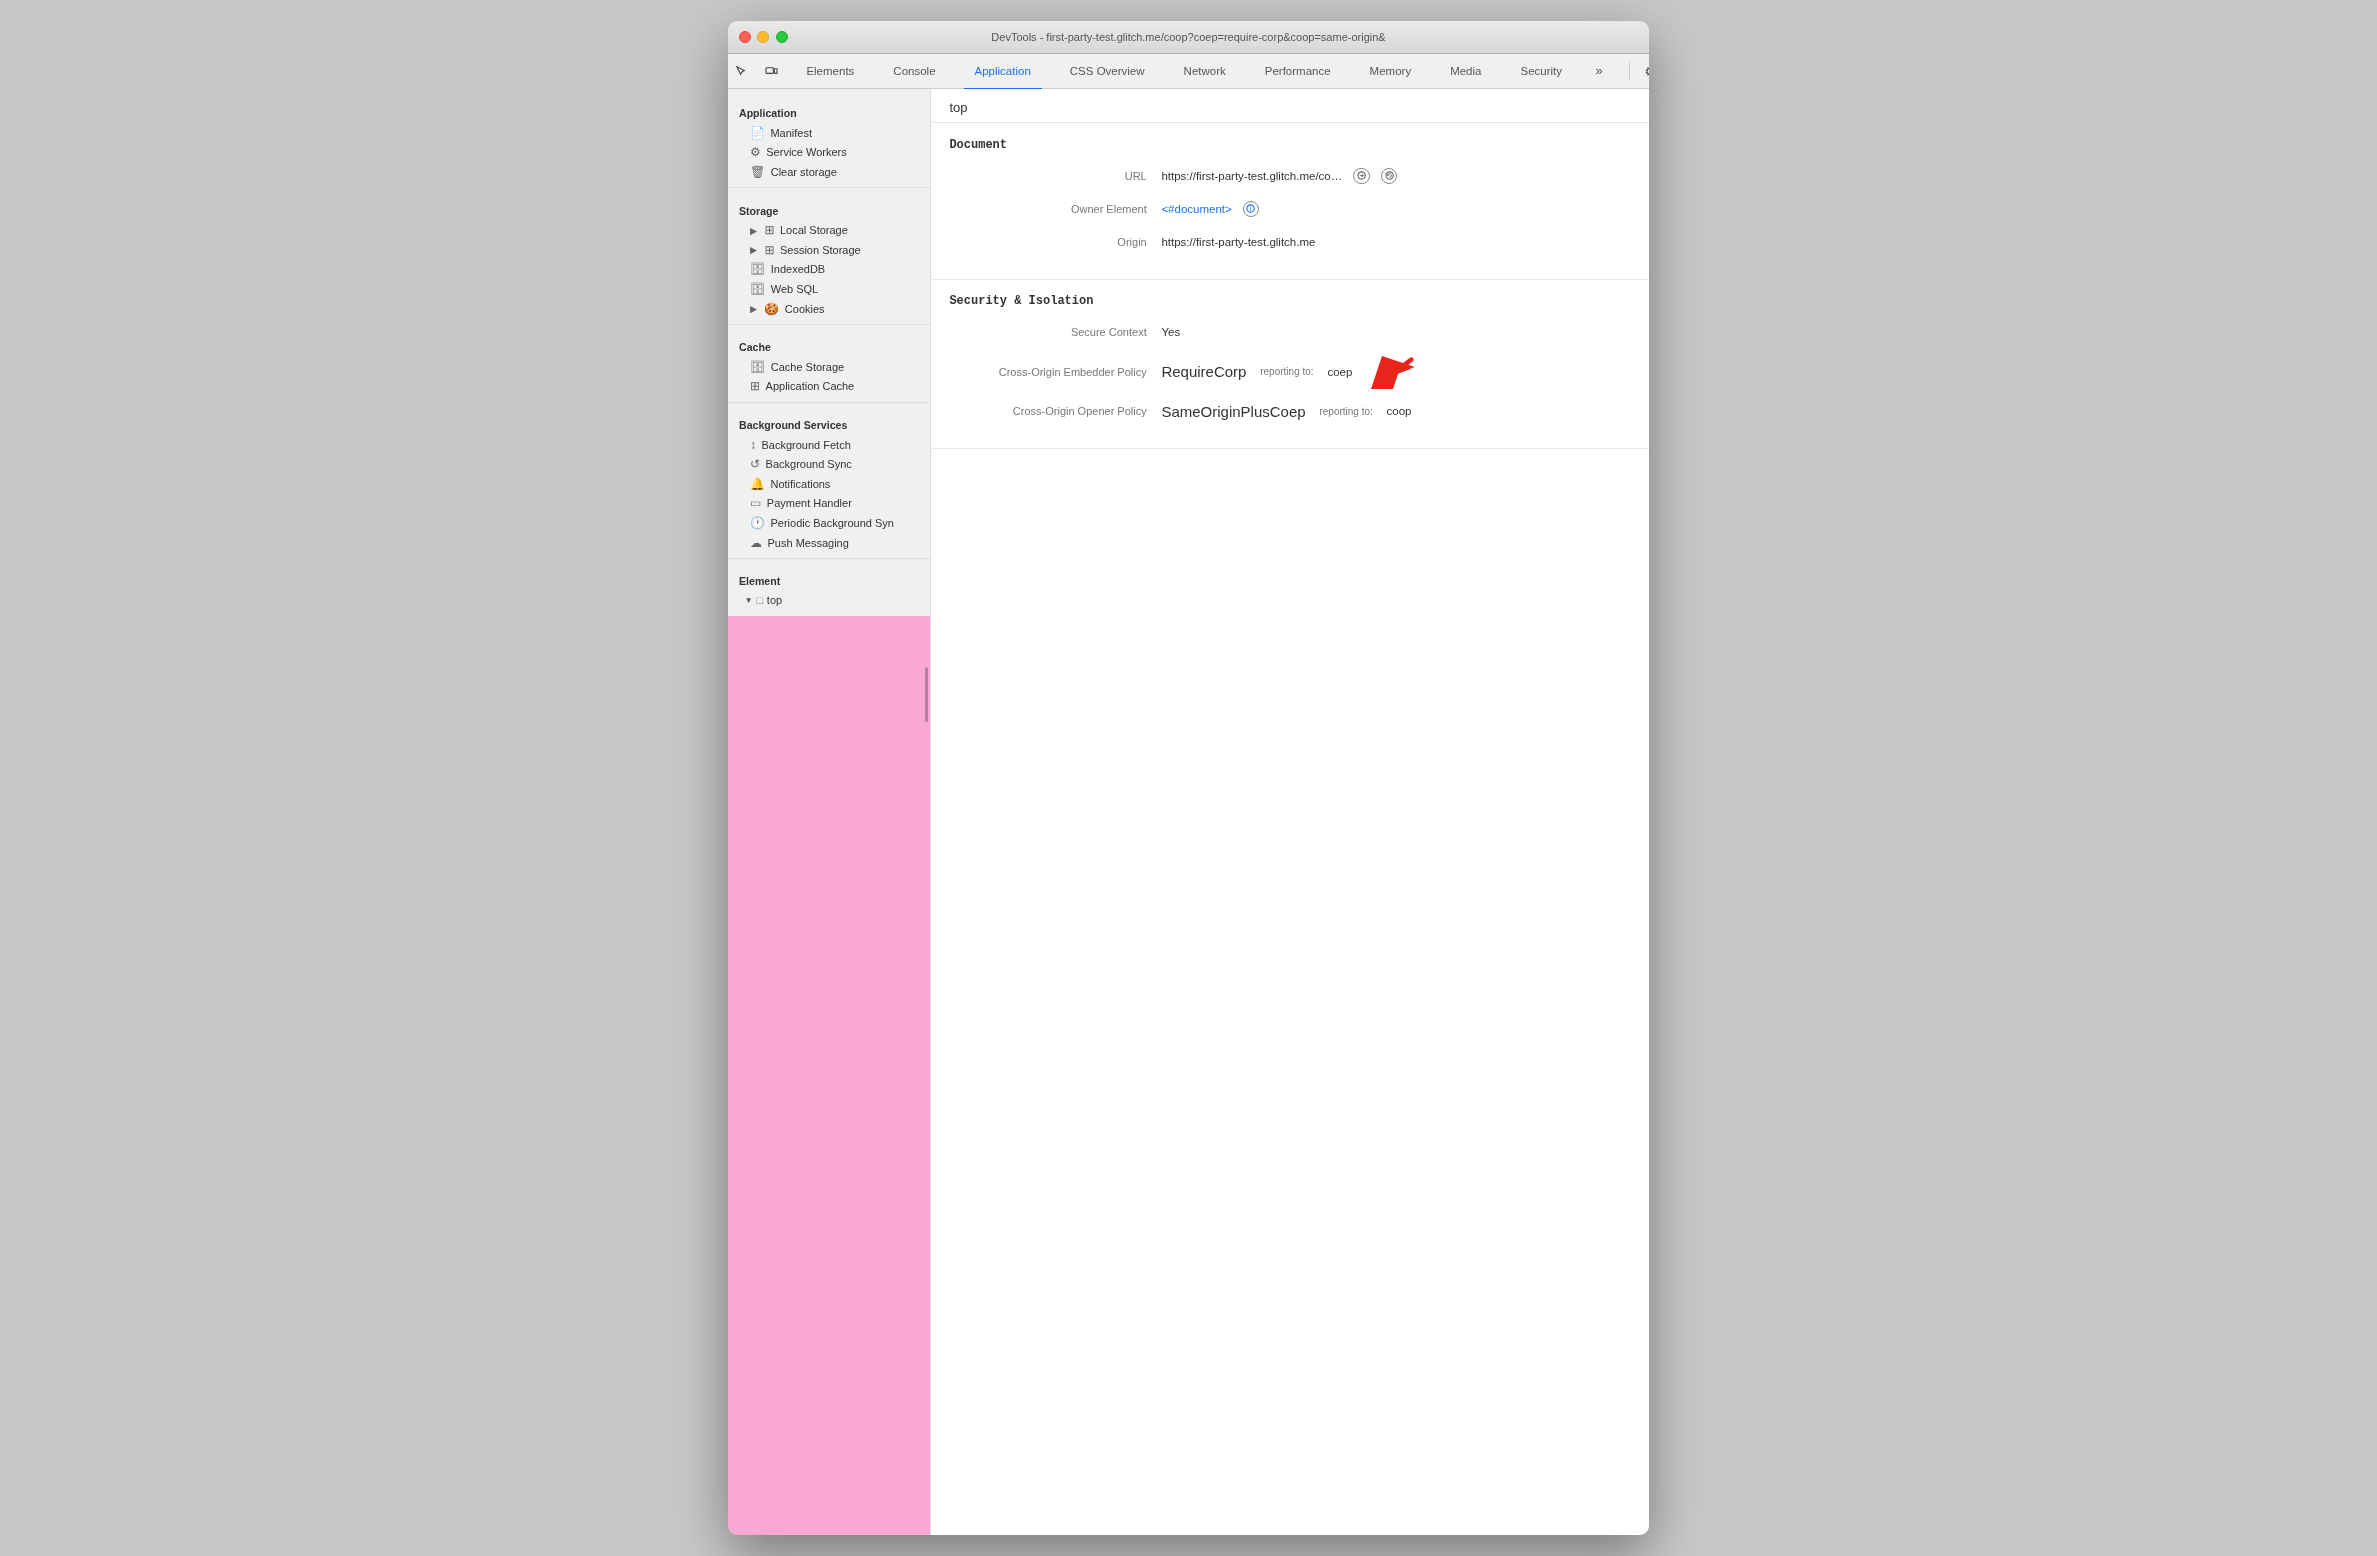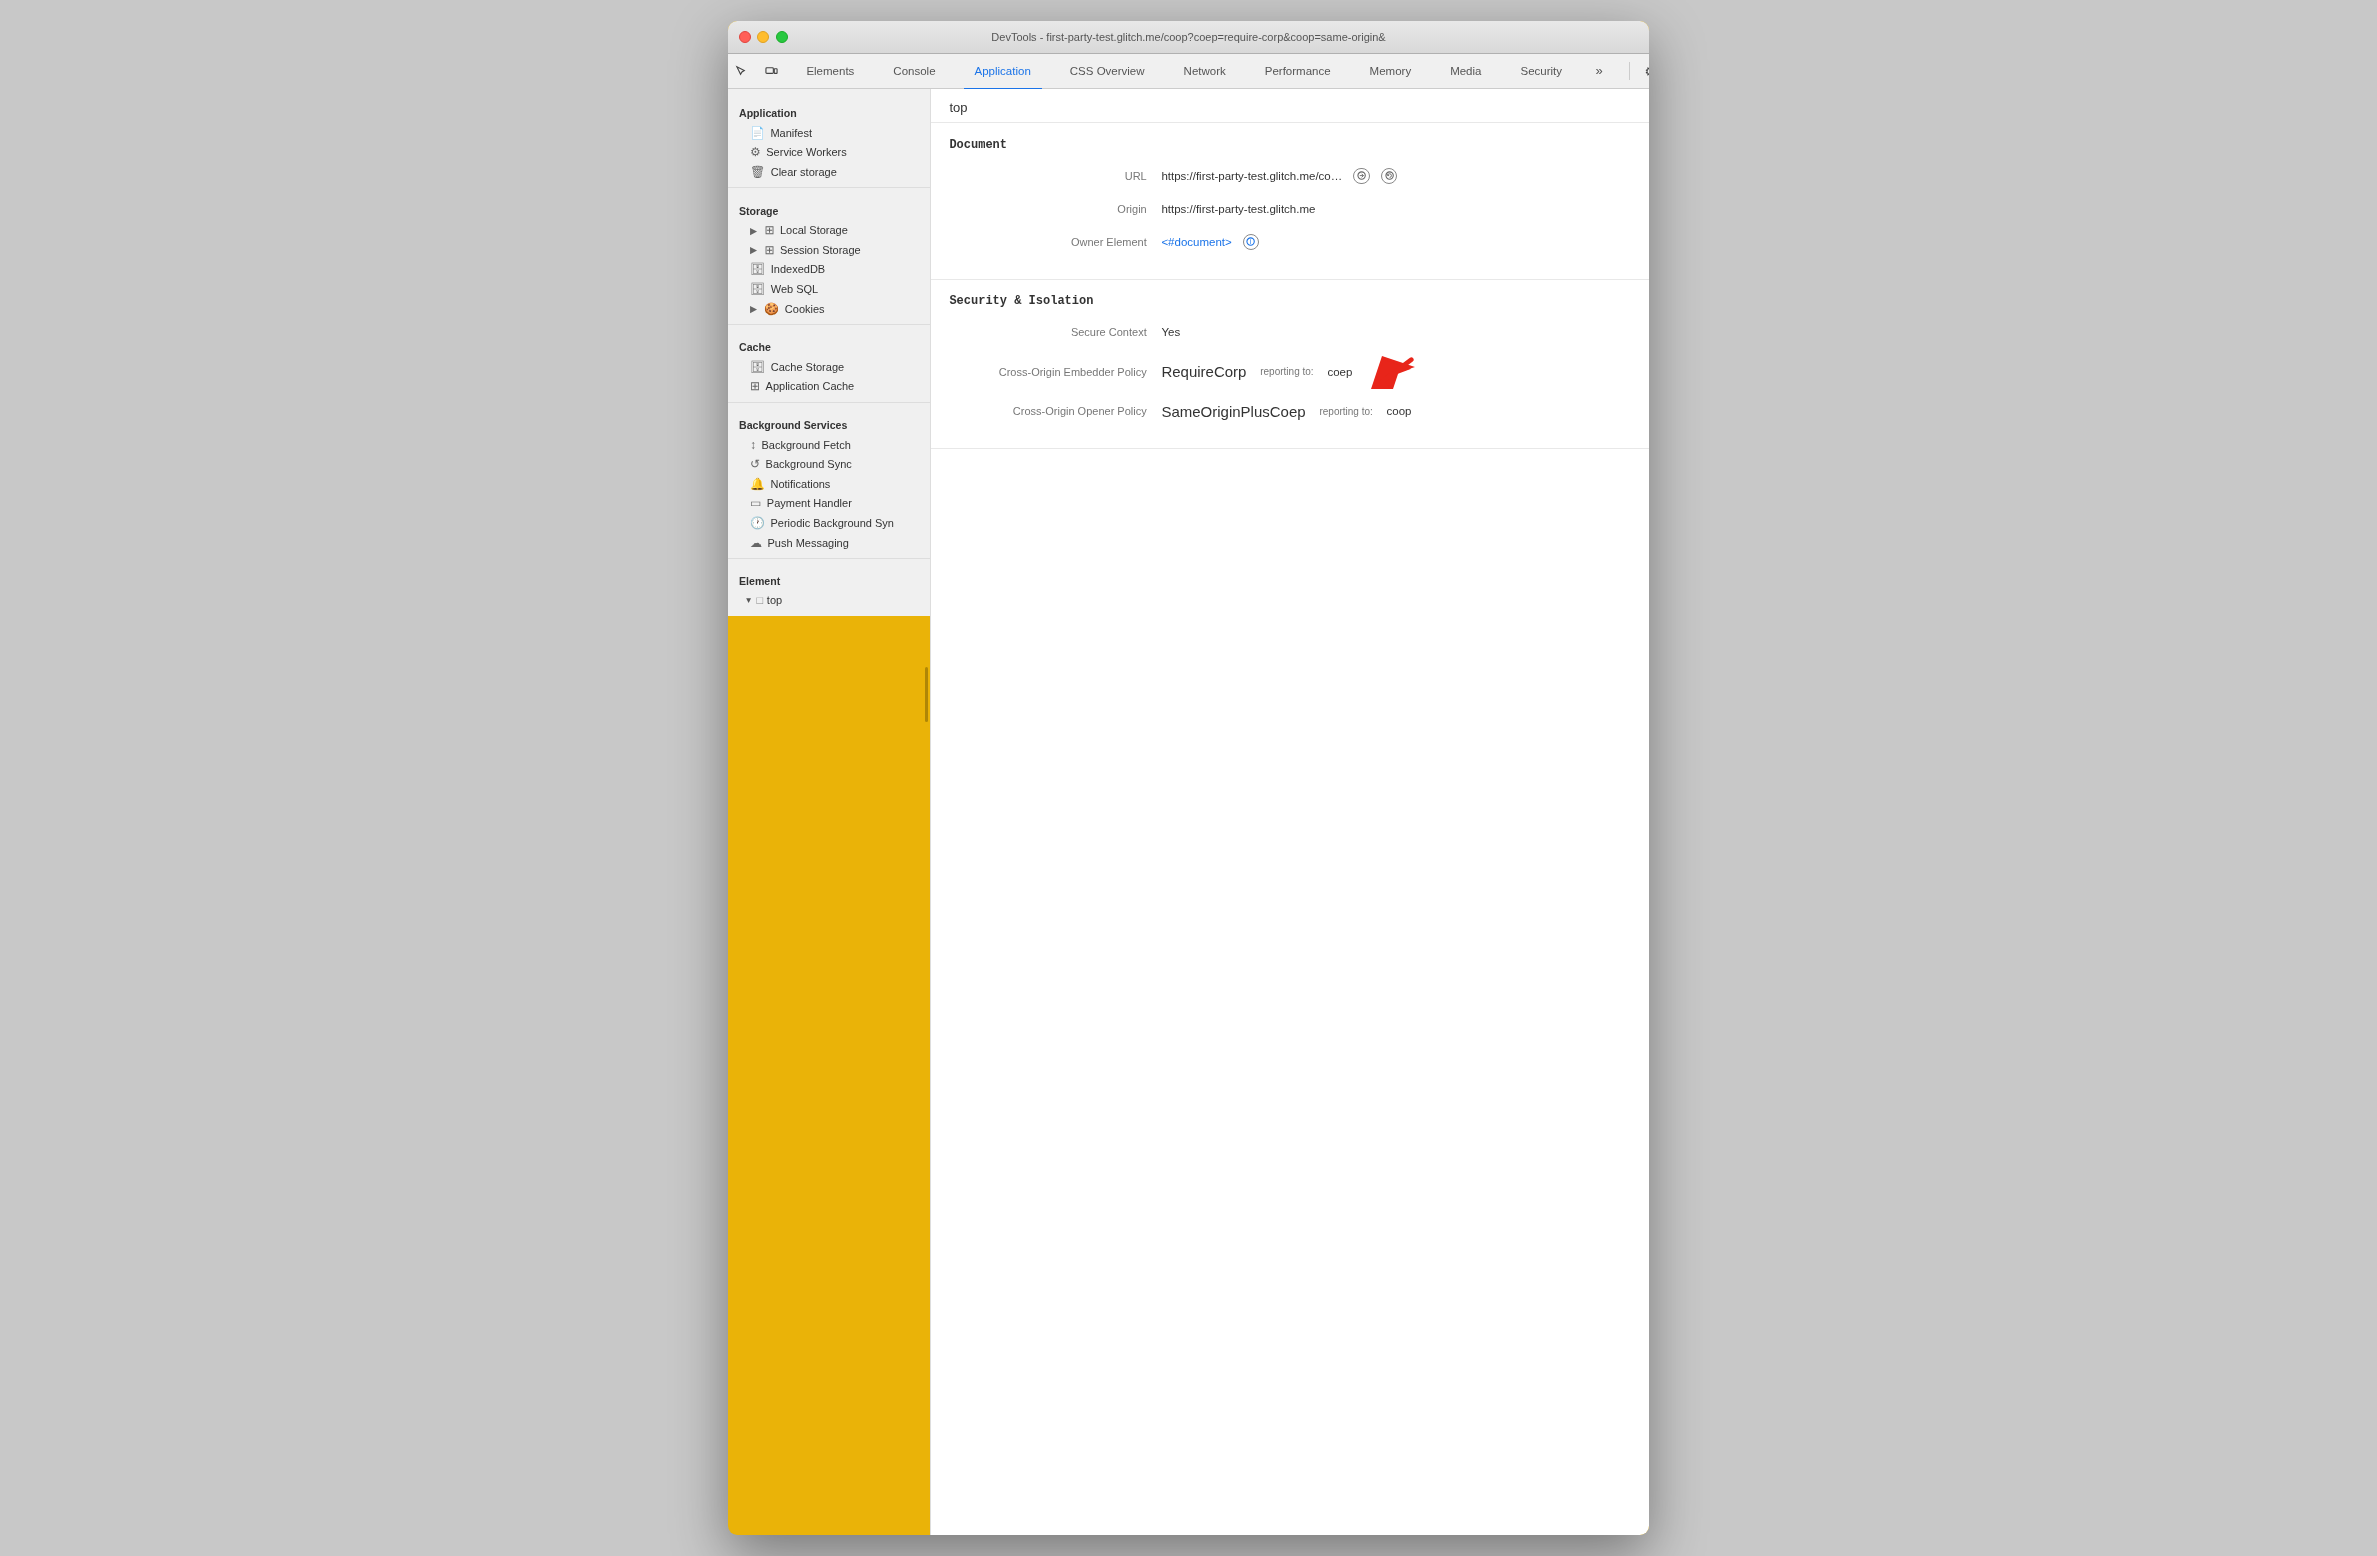--- a/index.html
+++ b/index.html
@@ -7,21 +7,21 @@
       font-family: -apple-system, BlinkMacSystemFont, 'Segoe UI', sans-serif;
       background: #c8c8c8;
       display: flex;
       justify-content: center;
       align-items: center;
       min-height: 100vh;
       font-size: 12px;
     }
     .window {
       width: 921px;
-      background: #eab308;
+      background: #f9a8d4;
       border-radius: 9.2px;
       box-shadow: 0 18.4px 55px rgba(0,0,0,0.4);
       overflow: hidden;
     }
     .titlebar {
       background: linear-gradient(180deg, #e8e8e8 0%, #d8d8d8 100%);
       height: 33px;
       display: flex;
       align-items: center;
       padding: 0 11px;
@@ -478,38 +478,38 @@
               <svg width="9.2" height="9.2" viewBox="0 0 10 10" fill="none">
                 <circle cx="5" cy="5" r="4" stroke="#666" stroke-width="1.2"></circle>
                 <path d="M3 5a2 2 0 1 1 2 2" stroke="#666" stroke-width="1" fill="none"></path>
                 <path d="M2.5 3.5L3 5H4.5" stroke="#666" stroke-width="1" fill="none"></path>
               </svg>
             </span>
           </div>
         </div>
 
         <div class="field-row">
-          <div class="field-label">Origin</div>
-          <div class="field-value">
-            <span>https://first-party-test.glitch.me</span>
-          </div>
-        </div>
-
-        <div class="field-row">
           <div class="field-label">Owner Element</div>
           <div class="field-value">
             <a class="link">&lt;#document&gt;</a>
             <span class="icon-btn-small" title="Info">
               <svg width="9.2" height="9.2" viewBox="0 0 10 10" fill="none" style="font-size:10px">
                 <circle cx="5" cy="5" r="4" stroke="#1a73e8" stroke-width="1.2"></circle>
                 <text x="5" y="7.5" text-anchor="middle" font-size="7" fill="#1a73e8">i</text>
               </svg>
             </span>
           </div>
         </div>
+
+        <div class="field-row">
+          <div class="field-label">Origin</div>
+          <div class="field-value">
+            <span>https://first-party-test.glitch.me</span>
+          </div>
+        </div>
       </div>
 
       <div class="section">
         <div class="section-title">Security &amp; Isolation</div>
 
         <div class="field-row">
           <div class="field-label">Secure Context</div>
           <div class="field-value">
             <span>Yes</span>
           </div>

